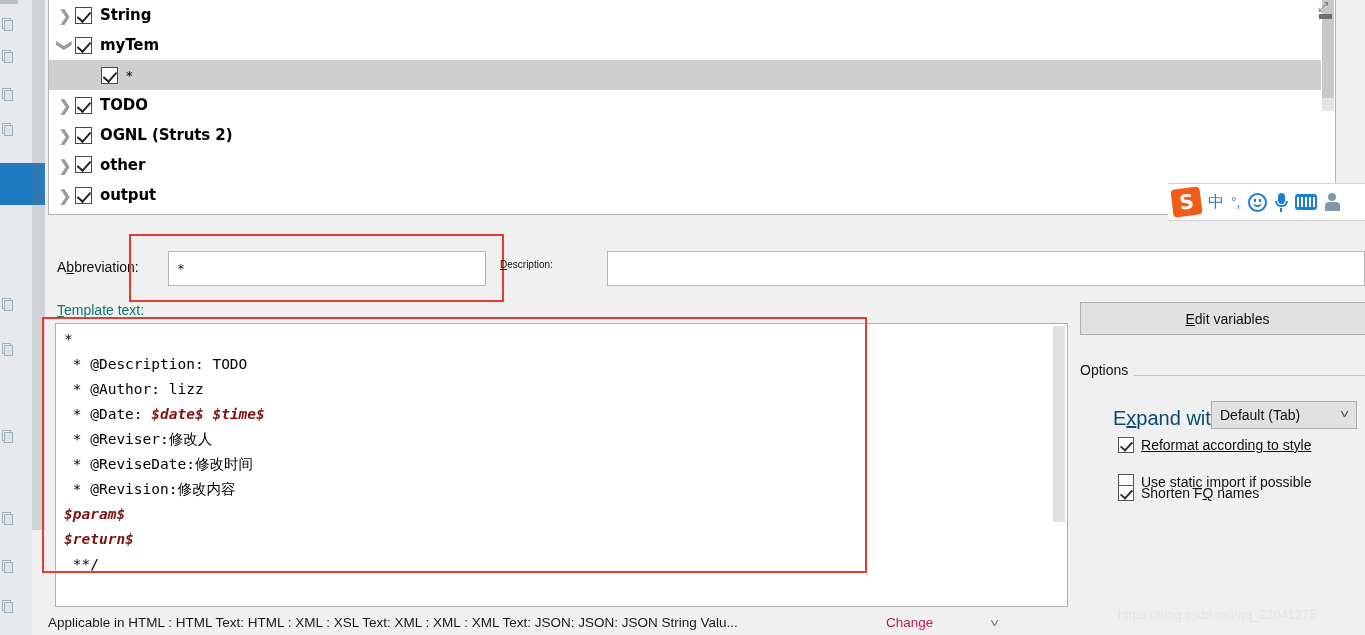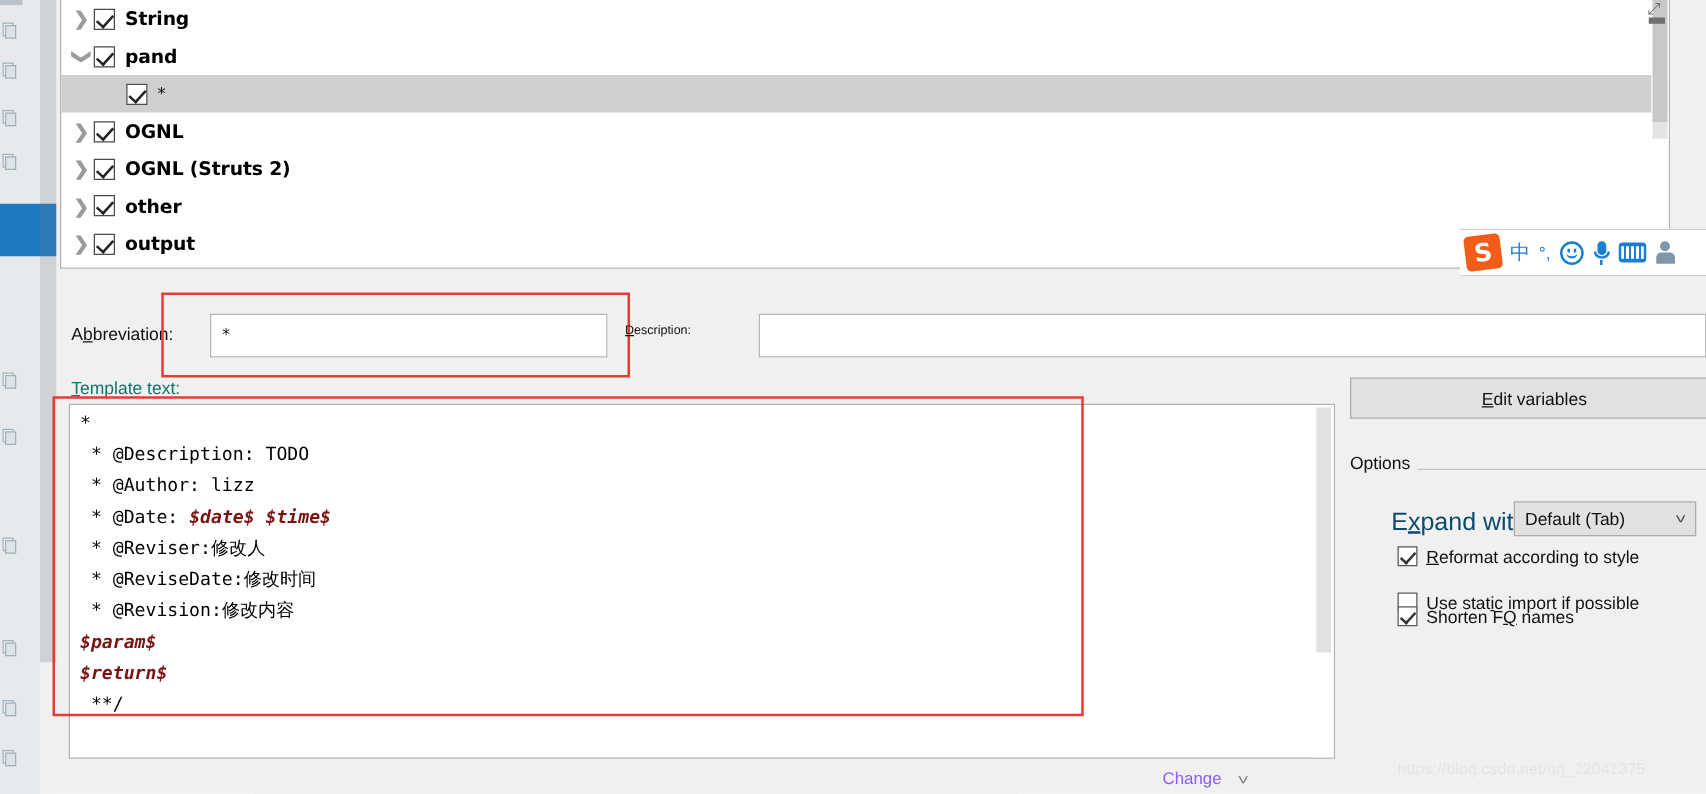--- a/index.html
+++ b/index.html
@@ -272,22 +272,22 @@
     border: solid #333333; border-width: 0 2px 2px 0;
     transform: rotate(42deg);
   }
 
   
   .status-bar {
     position: absolute; left: 48px; top: 615px; width: 1000px; height: 20px;
     font-size: 13.5px; color: #1a1a1a; white-space: nowrap; overflow: hidden;
   }
   .change-link {
-    position: absolute; left: 930px; top: 615px;
-    font-size: 13.5px; color: #8b5cf6;
+    position: absolute; left: 886px; top: 615px;
+    font-size: 13.5px; color: #be185d;
   }
   .change-chev {
     position: absolute; left: 991px; top: 617px;
     font-size: 12px; color: #7a7a7a; transform: scaleX(1.3);
   }
 
   
   .watermark {
     position: absolute; left: 1118px; top: 608px;
     font-size: 12.5px; color: #e4e4e4; letter-spacing: 0.2px;
@@ -354,35 +354,35 @@
           <span class="arrow">❯</span>
           <span style="display: flex; align-items: center;">
             <span class="cbx checked"></span>
             <span class="tree-label">String</span>
           </span>
         </div>
         <div class="tree-row">
           <span class="arrow down">❯</span>
           <span style="display: flex; align-items: center;">
             <span class="cbx checked"></span>
-            <span class="tree-label">pand</span>
+            <span class="tree-label">myTem</span>
           </span>
         </div>
         <div class="tree-row selected">
           <span class="arrow spacer">&nbsp;</span>
           <span class="indent-1" style="display: flex; align-items: center;">
             <span class="cbx checked"></span>
             <span class="tree-label plain">*</span>
           </span>
         </div>
         <div class="tree-row">
           <span class="arrow">❯</span>
           <span style="display: flex; align-items: center;">
             <span class="cbx checked"></span>
-            <span class="tree-label">OGNL</span>
+            <span class="tree-label">TODO</span>
           </span>
         </div>
         <div class="tree-row">
           <span class="arrow">❯</span>
           <span style="display: flex; align-items: center;">
             <span class="cbx checked"></span>
             <span class="tree-label">OGNL (Struts 2)</span>
           </span>
         </div>
         <div class="tree-row">
@@ -451,31 +451,32 @@
   <div class="options-title">Options</div>
   <div class="options-rule"></div>
 
   <div class="expand-label">E<span class="u">x</span>pand with</div>
   <div class="expand-combo">
     <span>Default (Tab)</span>
     <span class="chev">˅</span>
   </div>
 
   <div id="opt-checkboxes">
-      <div class="opt-row" style="top: 437px;">
+      <div class="opt-row" style="top: 437px; text-decoration: underline;">
         <span class="cbx2 checked"></span>
         <span><span class="u">R</span>eformat according to style</span>
       </div>
       <div class="opt-row" style="top: 434px; margin-top: 40px;">
         <span class="cbx2"></span>
         <span>Use stat<span class="u">i</span>c import if possible</span>
       </div>
       <div class="opt-row" style="top: 485px;">
         <span class="cbx2 checked"></span>
         <span>Shorten F<span class="u">Q</span> names</span>
       </div>
     </div>
 
+  <div class="status-bar">Applicable in HTML : HTML Text: HTML : XML : XSL Text: XML : XML : XML Text: JSON: JSON: JSON String Valu...</div>
   <div class="change-link">Change</div>
   <div class="change-chev">˅</div>
 
   <div class="watermark">https://blog.csdn.net/qq_22041375</div>
 </div>
 
 </body></html>

